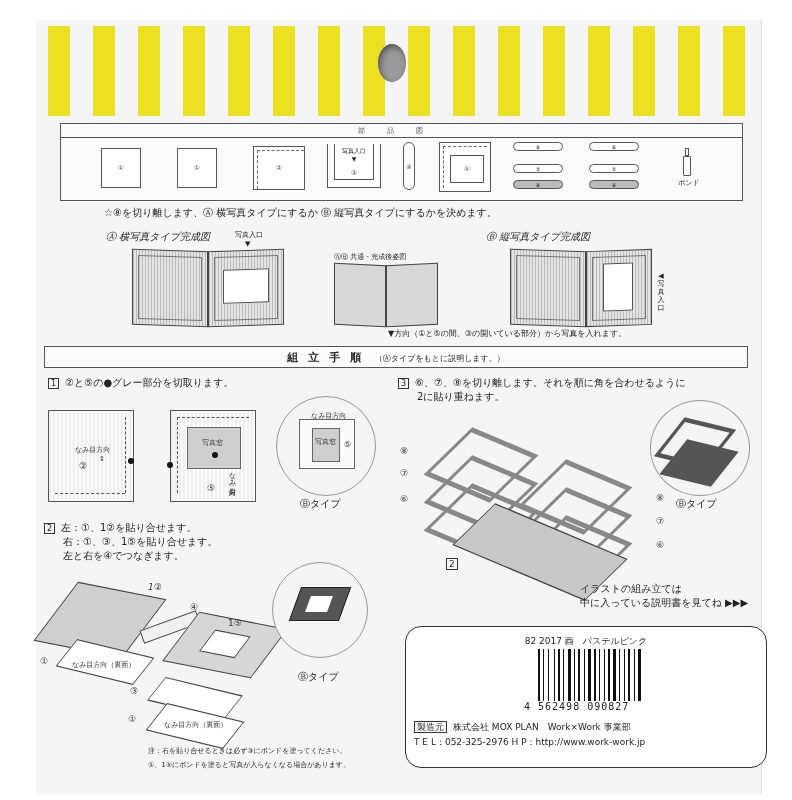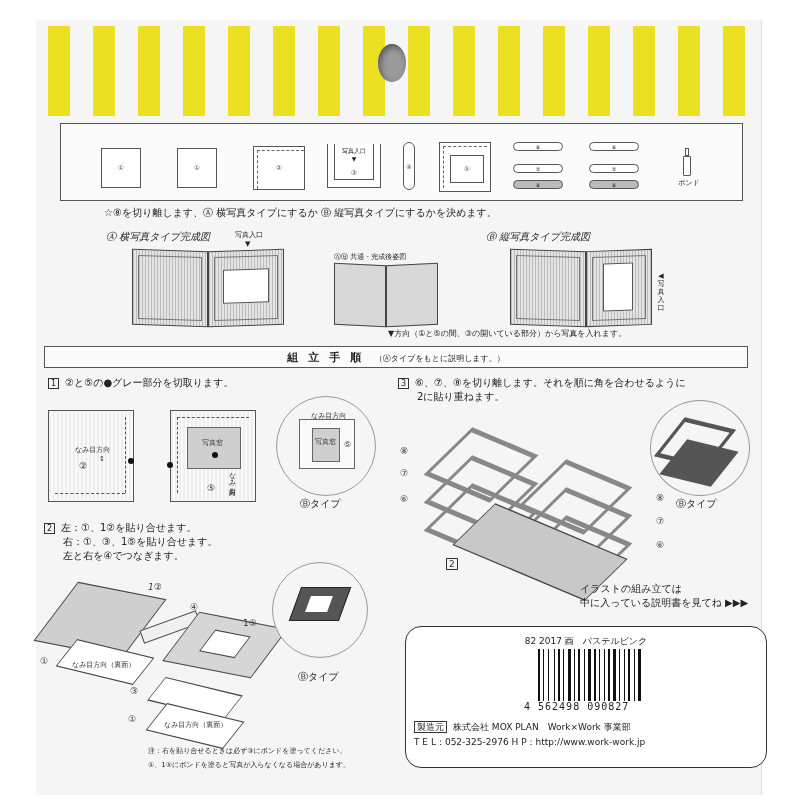--- a/index.html
+++ b/index.html
@@ -137,20 +137,21 @@
     <div class="stripe" style="left: 450px; background: rgb(236, 224, 34);"></div>
     <div class="stripe" style="left: 495px; background: rgb(236, 224, 34);"></div>
     <div class="stripe" style="left: 540px; background: rgb(236, 224, 34);"></div>
     <div class="stripe" style="left: 585px; background: rgb(236, 224, 34);"></div>
     <div class="stripe" style="left: 630px; background: rgb(236, 224, 34);"></div>
     <div class="stripe" style="left: 675px; background: rgb(236, 224, 34);"></div>
   </div>
 <div class="hang-hole"></div>
 
 <div class="parts-box">
+  <div class="parts-title">部品図</div>
 
   <div class="part" style="left:40px;top:24px;width:40px;height:40px;">
       <span>①</span>
     </div>
   <div class="part" style="left:116px;top:24px;width:40px;height:40px;">
       <span>①</span>
     </div>
   <div class="part dashed-in" style="left:192px;top:22px;width:52px;height:44px;">
       <span>②</span>
     </div>
@@ -271,21 +272,21 @@
   <span style="margin-left:19px">左と右を④でつなぎます。</span>
 </div>
 
 <div class="iso" style="left:50px;top:590px;width:100px;height:60px;background:#cfcfcf;border:1px solid #444;transform:skewX(-30deg) rotate(10deg);"></div>
 <div class="small-lbl" style="left:148px;top:582px;font-size:9px;font-style:italic;">1②</div>
 <div class="iso" style="left:140px;top:620px;width:60px;height:14px;background:#f0f0f0;border:1px solid #444;transform:rotate(-20deg);"></div>
 <div class="small-lbl" style="left:190px;top:602px;font-size:9px;">④</div>
 <div class="iso" style="left:175px;top:620px;width:100px;height:50px;background:#d6d6d6;border:1px solid #444;transform:skewX(-30deg) rotate(10deg);">
   <div style="position:absolute;left:28px;top:12px;width:40px;height:22px;background:#fff;border:1px solid #444;"></div>
 </div>
-<div class="small-lbl" style="left:243px;top:618px;font-size:9px;">1⑤</div>
+<div class="small-lbl" style="left:228px;top:618px;font-size:9px;">1⑤</div>
 <div class="iso" style="left:60px;top:648px;width:90px;height:28px;background:#fff;border:1px solid #444;transform:skewX(-30deg) rotate(12deg);"></div>
 <div class="small-lbl" style="left:40px;top:656px;font-size:9px;">①</div>
 <div class="small-lbl" style="left:72px;top:660px;">なみ目方向（裏面）</div>
 <div class="iso" style="left:150px;top:686px;width:90px;height:24px;background:#fff;border:1px solid #444;transform:skewX(-30deg) rotate(12deg);"></div>
 <div class="small-lbl" style="left:130px;top:686px;font-size:9px;">③</div>
 <div class="iso" style="left:150px;top:712px;width:90px;height:28px;background:#fff;border:1px solid #444;transform:skewX(-30deg) rotate(12deg);"></div>
 <div class="small-lbl" style="left:128px;top:714px;font-size:9px;">①</div>
 <div class="small-lbl" style="left:164px;top:720px;">なみ目方向（裏面）</div>
 
 <div class="circle-b" style="left:272px;top:562px;width:96px;height:96px;">

